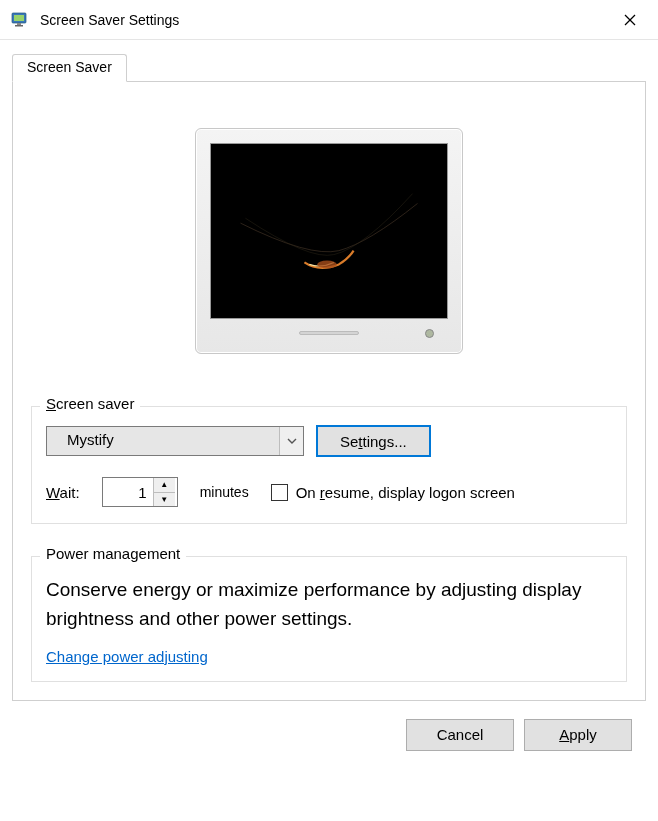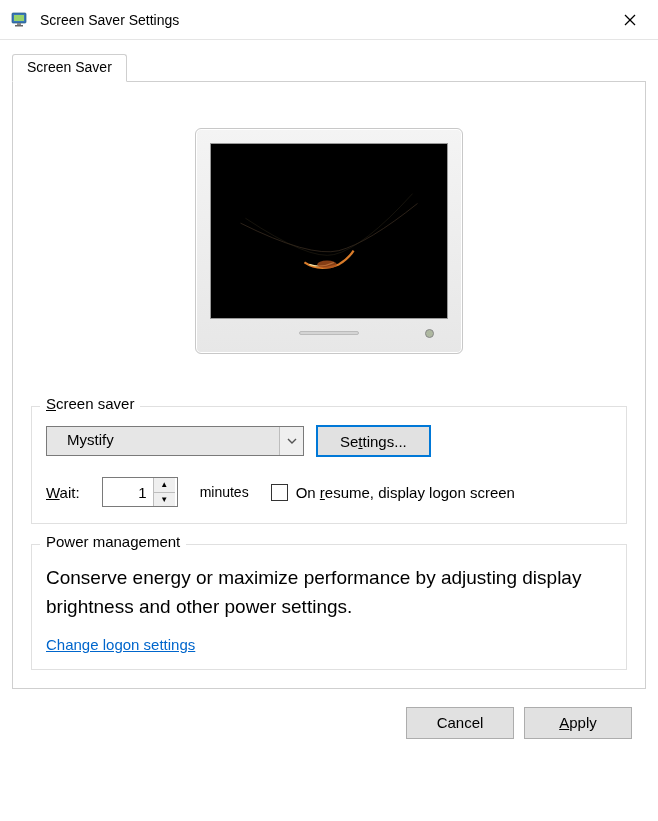--- a/index.html
+++ b/index.html
@@ -142,21 +142,21 @@
   .spinner .spin-btns { width: 22px; display:flex; flex-direction:column; border-left:1px solid #bdbdbd;}
   .spinner .spin-btns div {
     flex:1; background:#efefef; display:flex; align-items:center; justify-content:center;
     font-size: 8px; cursor:pointer;
   }
   .spinner .spin-btns div:first-child { border-bottom:1px solid #bdbdbd;}
 
   .checkbox { display:flex; align-items:center; gap:8px; font-size:15px; cursor:pointer;}
   .checkbox .box { width:17px; height:17px; border:1px solid #333; background:#fff;}
 
-  .power-group { margin-top: 20px; }
+  .power-group { margin-top: 32px; }
   .power-text { font-size: 19px; line-height: 1.55; }
   .link { color: #0066cc; text-decoration: underline; cursor: pointer; font-size:15px; margin-top:14px; display:inline-block;}
 
   .button-row {
     display: flex; justify-content: flex-end; gap: 10px;
     padding: 18px 14px 14px 0;
   }
 
   .u { text-decoration: underline; }
 </style>
@@ -236,21 +236,21 @@
         <label class="checkbox">
           <span class="box"></span>
           <span>On <span class="u">r</span>esume, display logon screen</span>
         </label>
       </div>
     </div>
 
     <div class="group power-group">
       <div class="group-label">Power management</div>
       <div class="power-text">Conserve energy or maximize performance by adjusting display brightness and other power settings.</div>
-      <a class="link">Change logon settings</a>
+      <a class="link">Change power adjusting</a>
     </div>
 
   </div>
 
   <div class="button-row">
     <div class="btn">Cancel</div>
     <div class="btn"><span class="u">A</span>pply</div>
   </div>
 
 </div>

